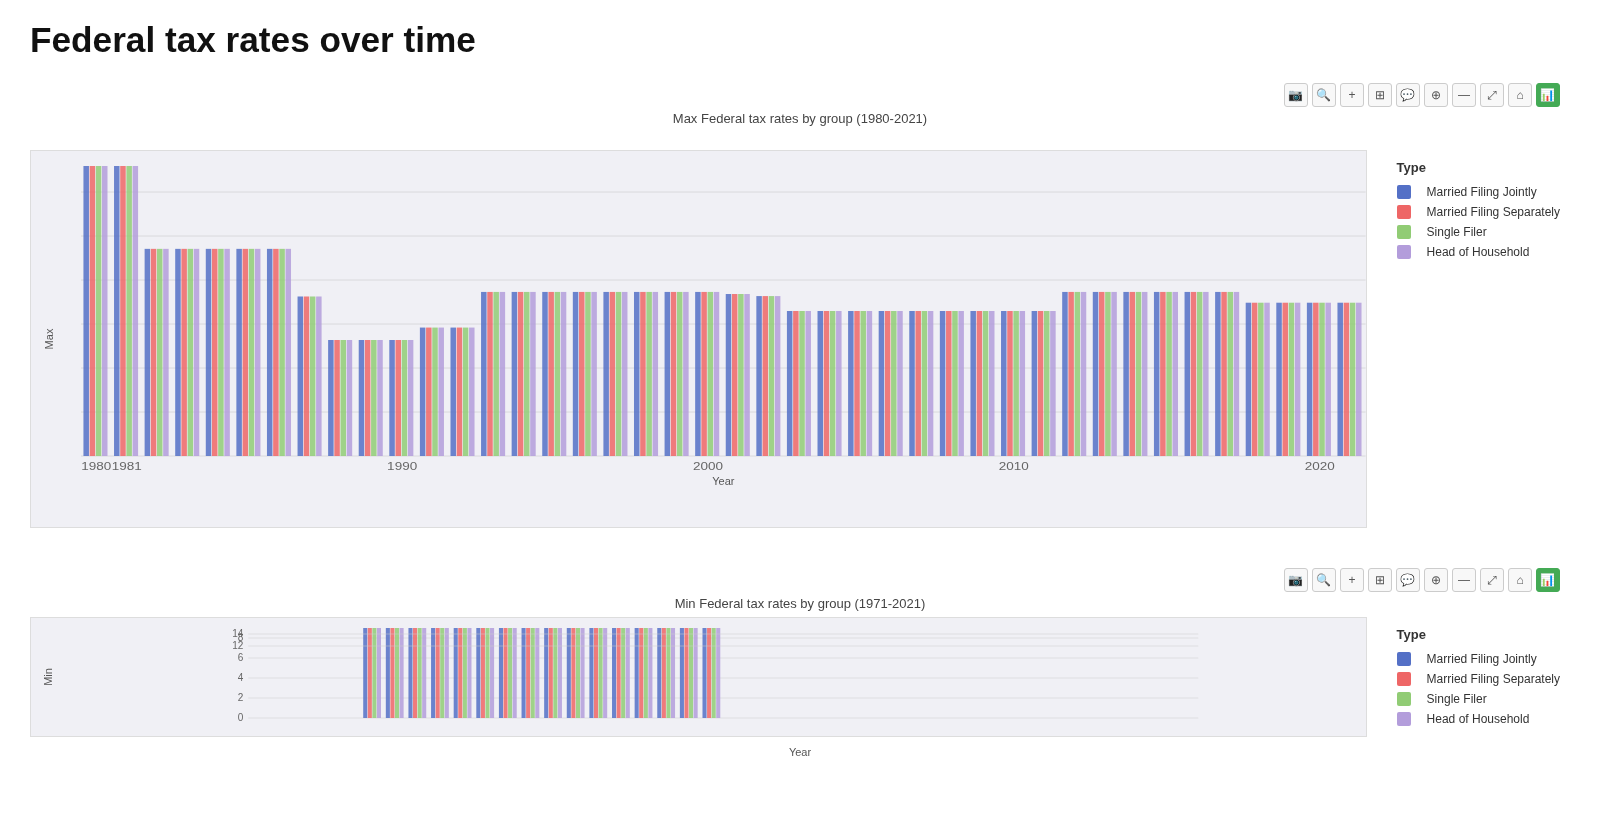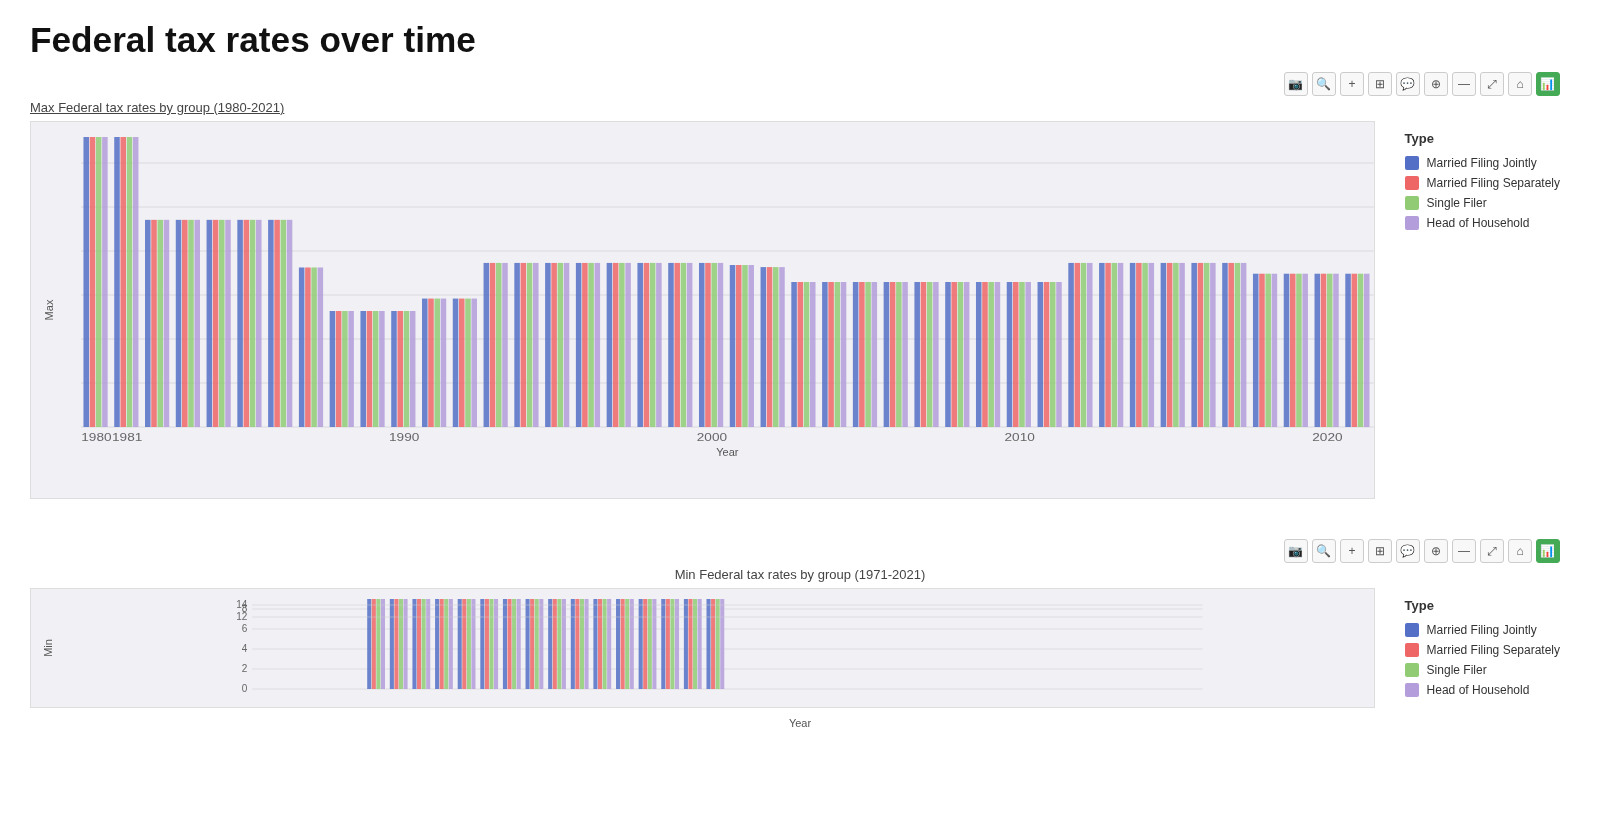--- a/index.html
+++ b/index.html
@@ -1,29 +1,29 @@
 <!DOCTYPE html>
 <html><head>
   <meta charset="utf-8">
   <style>
     * { box-sizing: border-box; margin: 0; padding: 0; }
     body { font-family: Arial, sans-serif; background: #fff; padding: 20px 30px; color: #333; }
-    h1 { font-size: 2.2em; font-weight: 900; color: #111; margin-bottom: 12px; }
+    h1 { font-size: 2.2em; font-weight: 900; color: #111; margin-bottom: 23px; }
     .chart-container { position: relative; margin-bottom: 40px; }
     .toolbar { display: flex; justify-content: flex-end; align-items: center; gap: 4px; margin-bottom: 4px; padding-right: 10px; }
     .toolbar-btn { width: 24px; height: 24px; border: 1px solid #ccc; background: #f8f8f8; border-radius: 3px; cursor: pointer; display: flex; align-items: center; justify-content: center; font-size: 12px; color: #555; }
     .toolbar-btn.active { background: #4a5; color: #fff; border-color: #4a5; }
     .chart-area { display: flex; gap: 20px; }
     .plot-wrapper { flex: 1; background: #f0f0f5; border: 1px solid #ddd; position: relative; padding: 10px 0 40px 50px; }
     .y-axis-label { position: absolute; left: 8px; top: 50%; transform: translateY(-50%) rotate(-90deg); font-size: 11px; color: #555; white-space: nowrap; }
     .x-axis-label { text-align: center; font-size: 11px; color: #555; margin-top: 4px; }
     .bars-svg { width: 100%; height: 310px; display: block; }
     .legend { min-width: 160px; padding: 10px; }
     .legend-title { font-size: 13px; font-weight: bold; margin-bottom: 10px; }
-    .legend-item { display: flex; align-items: center; gap: 8px; font-size: 12px; margin-bottom: 6px; }
+    .legend-item { display: flex; align-items: center; gap: 16px; font-size: 12px; margin-bottom: 6px; }
     .legend-color { width: 14px; height: 14px; border-radius: 2px; flex-shrink: 0; }
   </style>
 </head>
 <body>
 
 <h1>Federal tax rates over time</h1>
 
 <div class="chart-container">
   <div class="toolbar">
     <button class="toolbar-btn" title="Camera">📷</button>
@@ -31,21 +31,21 @@
     <button class="toolbar-btn" title="Add">+</button>
     <button class="toolbar-btn" title="Grid">⊞</button>
     <button class="toolbar-btn" title="Comment">💬</button>
     <button class="toolbar-btn" title="Add2">⊕</button>
     <button class="toolbar-btn" title="Minus">—</button>
     <button class="toolbar-btn" title="Expand">⤢</button>
     <button class="toolbar-btn" title="Home">⌂</button>
     <button class="toolbar-btn active" title="Bar chart">📊</button>
   </div>
 
-  <div style="font-size:13px; color:#444; margin-bottom:6px;text-decoration:underline;">Max Federal tax rates by group (1980-2021)</div>
+  <div style="text-align:center; font-size:13px; color:#444; margin-bottom:24px;">Max Federal tax rates by group (1980-2021)</div>
 
   <div class="chart-area">
     <div class="plot-wrapper">
       <div class="y-axis-label">Max</div>
       <svg class="bars-svg" id="chart1-svg" viewBox="0 0 950 310" preserveAspectRatio="none">
 
         <line x1="0" y1="295" x2="950" y2="295" stroke="#ccc" stroke-width="0.5"></line>
         <line x1="0" y1="251" x2="950" y2="251" stroke="#ccc" stroke-width="0.5"></line>
         <line x1="0" y1="207" x2="950" y2="207" stroke="#ccc" stroke-width="0.5"></line>
         <line x1="0" y1="163" x2="950" y2="163" stroke="#ccc" stroke-width="0.5"></line>

